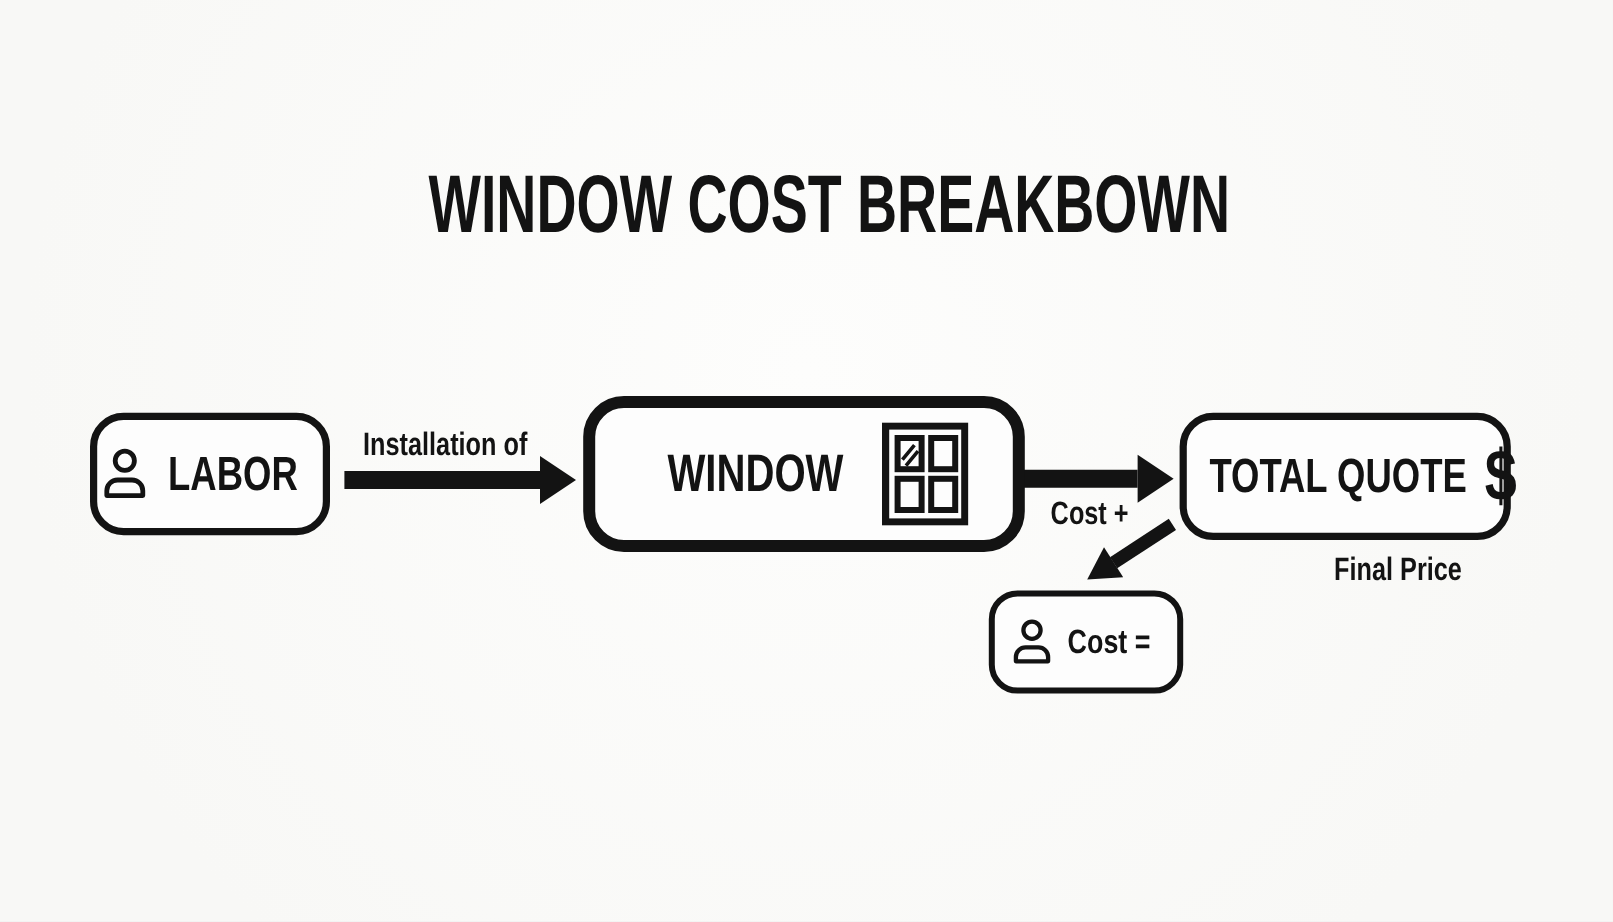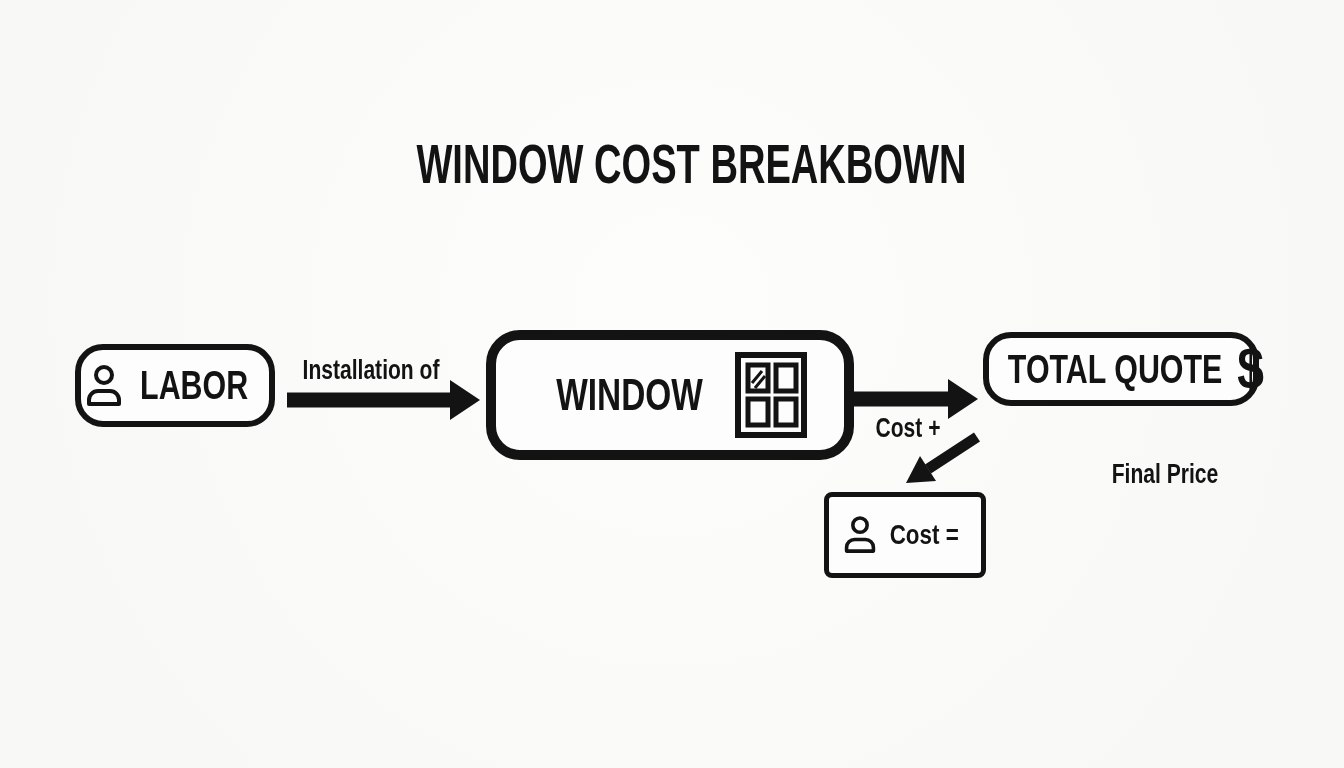--- a/index.html
+++ b/index.html
@@ -6,47 +6,47 @@
   .canvas {
     position:relative; width:1344px; height:768px; margin:0 auto;
     background:#fbfbfa;
     background-image: radial-gradient(circle at 50% 40%, #fdfdfc 0%, #f8f8f6 80%);
     overflow:hidden;
     font-family:"Liberation Sans", sans-serif;
     color:#131313;
   }
   .title {
     position:absolute; left:0; right:0; top:136px;
-    text-align:center; font-size:56px; font-weight:bold; line-height:1;
+    text-align:center; font-size:68px; font-weight:bold; line-height:1;
     letter-spacing:0; margin:0; white-space:nowrap;padding-left:39px;
   }
   .title .cond { display:inline-block; transform:scaleX(0.68); transform-origin:center; }
 
   .arrow-layer { position:absolute; left:0; top:0; pointer-events:none; }
 
   .node {
     position:absolute; box-sizing:border-box;
     display:flex; align-items:center; justify-content:center;
     background:#fdfdfd; border:6px solid #131313; border-radius:28px;
   }
   .node-label {
     display:inline-block; font-weight:bold; white-space:nowrap;
     transform:scaleX(0.76); transform-origin:center;
   }
-  .labor-node  { left:75px;  top:344px; width:200px; height:83px; gap:0px; }
+  .labor-node  { left:75px;  top:344px; width:200px; height:102px; gap:0px; }
   .labor-node .node-label { font-size:40px; }
   .window-node { left:486px; top:330px; width:368px; height:130px; border-width:10px; border-radius:34px; gap:8px; }
   .window-node .node-label { font-size:44px; }
-  .total-node  { left:983px; top:332px; width:276px; height:74px; }
+  .total-node  { left:983px; top:344px; width:276px; height:106px; }
   .total-node .node-label { font-size:40px; }
   .dollar {
     display:inline-block; font-size:60px; font-weight:bold; line-height:1;
     transform:scaleX(0.8); transform-origin:center; margin-left:-22px;
   }
-  .small-node  { left:824px; top:492px; width:162px; height:86px; border-width:5px; border-radius:8px; gap:4px; }
+  .small-node  { left:824px; top:492px; width:162px; height:86px; border-width:5px; border-radius:24px; gap:4px; }
   .small-node .node-label { font-size:28px; transform:scaleX(0.8); }
 
   .icon { display:flex; align-items:center; justify-content:center; }
 
   .edge-label, .caption {
     position:absolute; font-weight:bold; text-align:center; white-space:nowrap;
     transform:scaleX(0.78); transform-origin:center;
   }
   .install-label { left:281px;  top:355px; width:180px; font-size:27px; }
   .cost-plus-label { left:838px; top:413px; width:140px; font-size:27px; }

